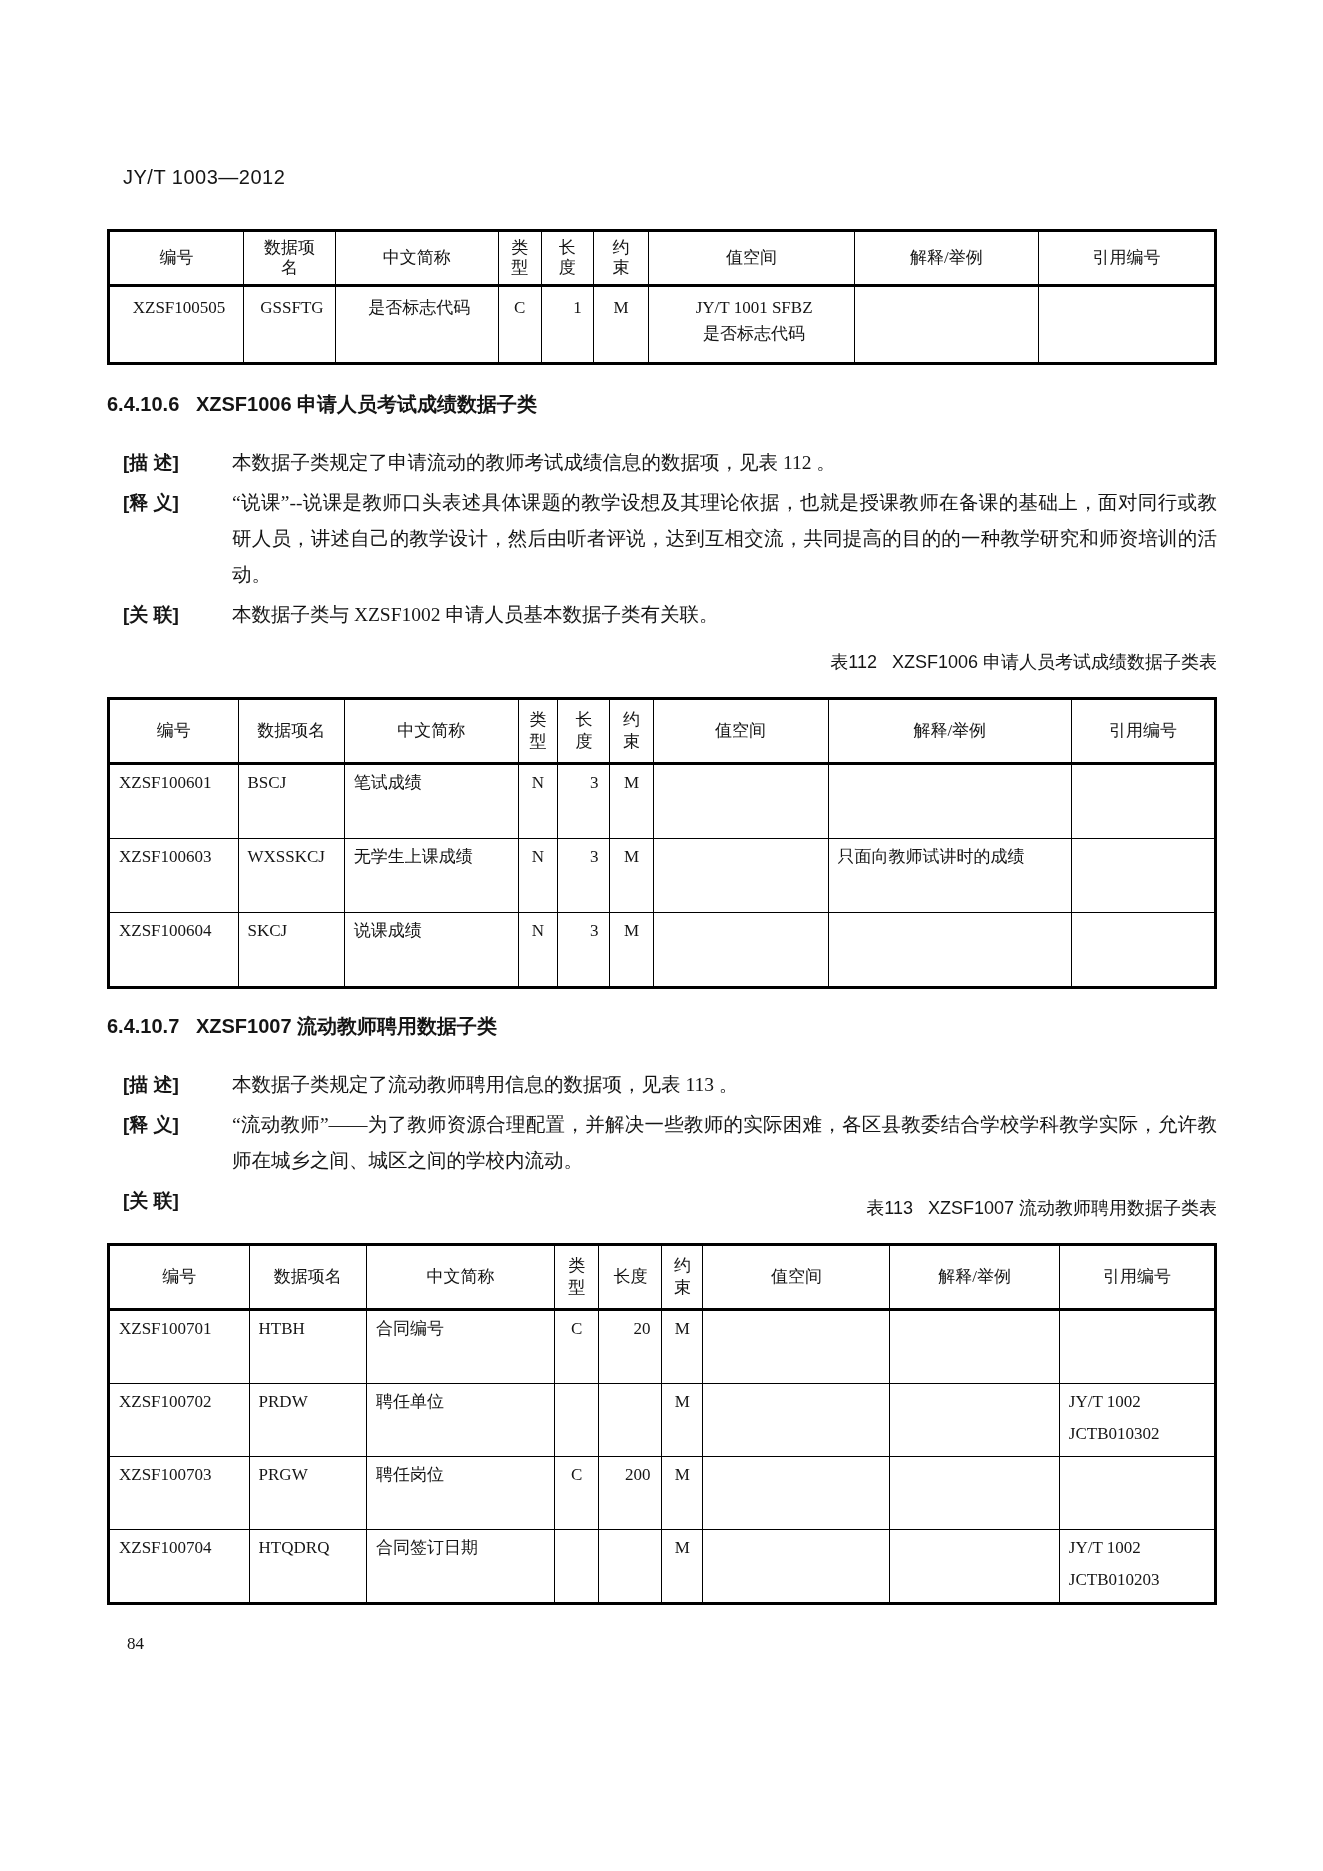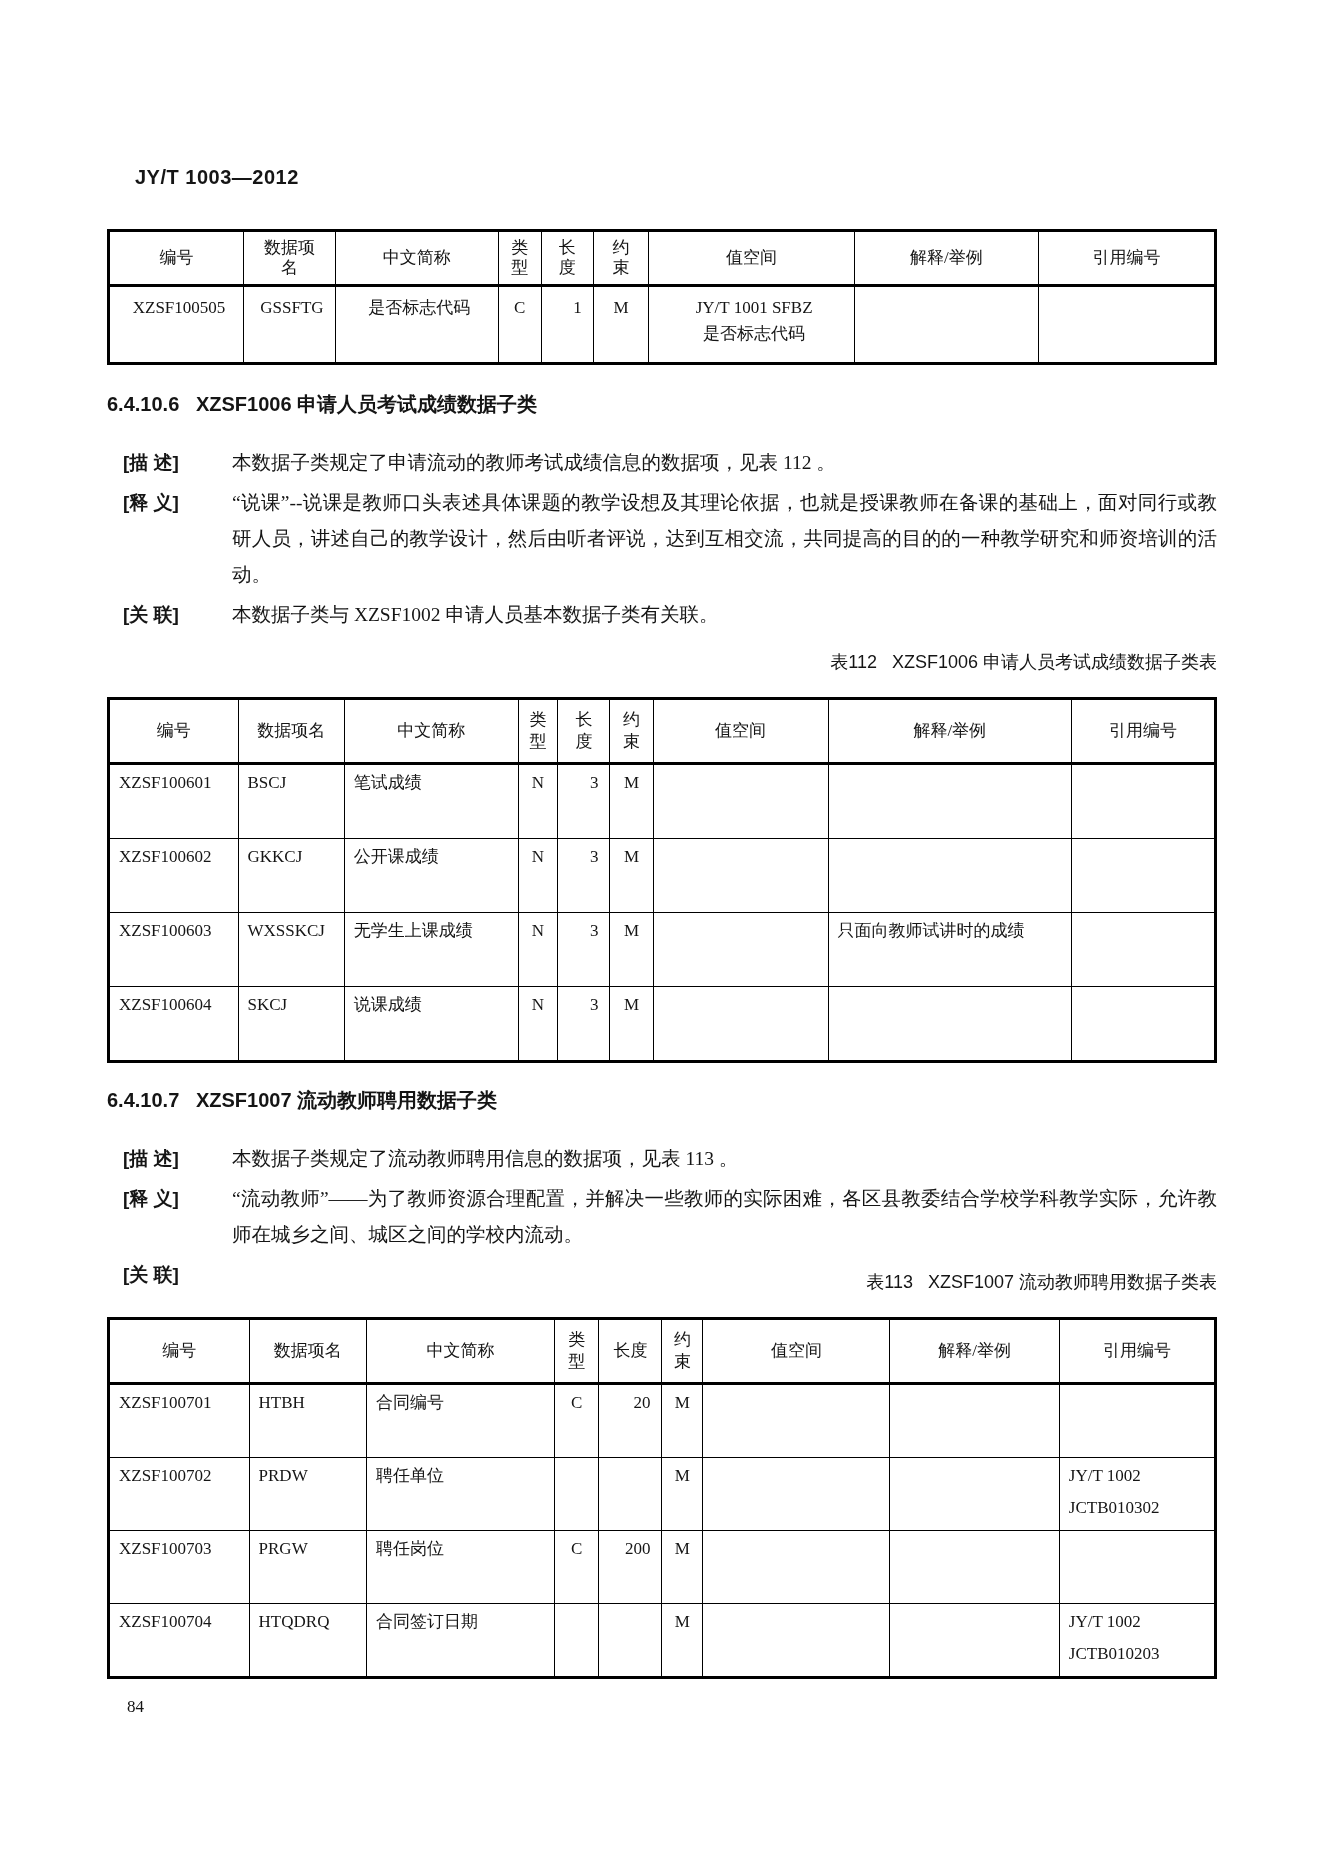--- a/index.html
+++ b/index.html
@@ -8,22 +8,22 @@
     background: #ffffff;
     color: #151515;
     font-family: "Liberation Serif", "DejaVu Serif", serif;
     position: relative;
     overflow: hidden;
   }
   .page { width: 1110px; padding: 165px 106px 0 107px; }
 
   .doc-number {
     font-family: "Liberation Sans", "DejaVu Sans", sans-serif;
-    font-weight: bold; font-size: 20px; line-height: 24px;
-    letter-spacing: 0.5px; margin-left: 28px;
+    font-weight: normal; font-size: 20px; line-height: 24px;
+    letter-spacing: 0.5px; margin-left: 16px;
   }
 
   
   table.std {
     width: 100%; border-collapse: collapse; table-layout: fixed;
     border: 3px solid #000;
   }
   .std th, .std td {
     border: 1px solid #000; font-size: 17px; font-weight: normal;
     overflow: hidden; word-break: break-all;
@@ -72,21 +72,21 @@
   .para-label {
     position: absolute; left: 16px; top: 0;
     font-family: "Liberation Sans", "DejaVu Sans", sans-serif;
     font-weight: bold; white-space: pre; font-size: 19px;
   }
   .tbl-caption {
     font-family: "Liberation Sans", "DejaVu Sans", sans-serif;
     font-size: 18px; font-weight: normal; line-height: 26px;
     text-align: right; white-space: pre; margin-top: 16px;
   }
-  .page-number { font-size: 17px; margin: 17px 0 0 20px; line-height: 22px; }
+  .page-number { font-size: 17px; margin: 28px 0 0 20px; line-height: 22px; }
 </style>
 </head>
 <body>
 
 <div class="page">
 
   <div class="doc-number">JY/T 1003—2012</div>
 
   <table class="std t-cont">
     <colgroup>
@@ -185,31 +185,20 @@
             <td>BSCJ</td>
             <td>笔试成绩</td>
             <td>N</td>
             <td>3</td>
             <td>M</td>
             <td></td>
             <td></td>
             <td></td>
           </tr>
           <tr>
-            <td>XZSF100602</td>
-            <td>GKKCJ</td>
-            <td>公开课成绩</td>
-            <td>N</td>
-            <td>3</td>
-            <td>M</td>
-            <td></td>
-            <td></td>
-            <td></td>
-          </tr>
-          <tr>
             <td>XZSF100603</td>
             <td>WXSSKCJ</td>
             <td>无学生上课成绩</td>
             <td>N</td>
             <td>3</td>
             <td>M</td>
             <td></td>
             <td>只面向教师试讲时的成绩</td>
             <td></td>
           </tr>

